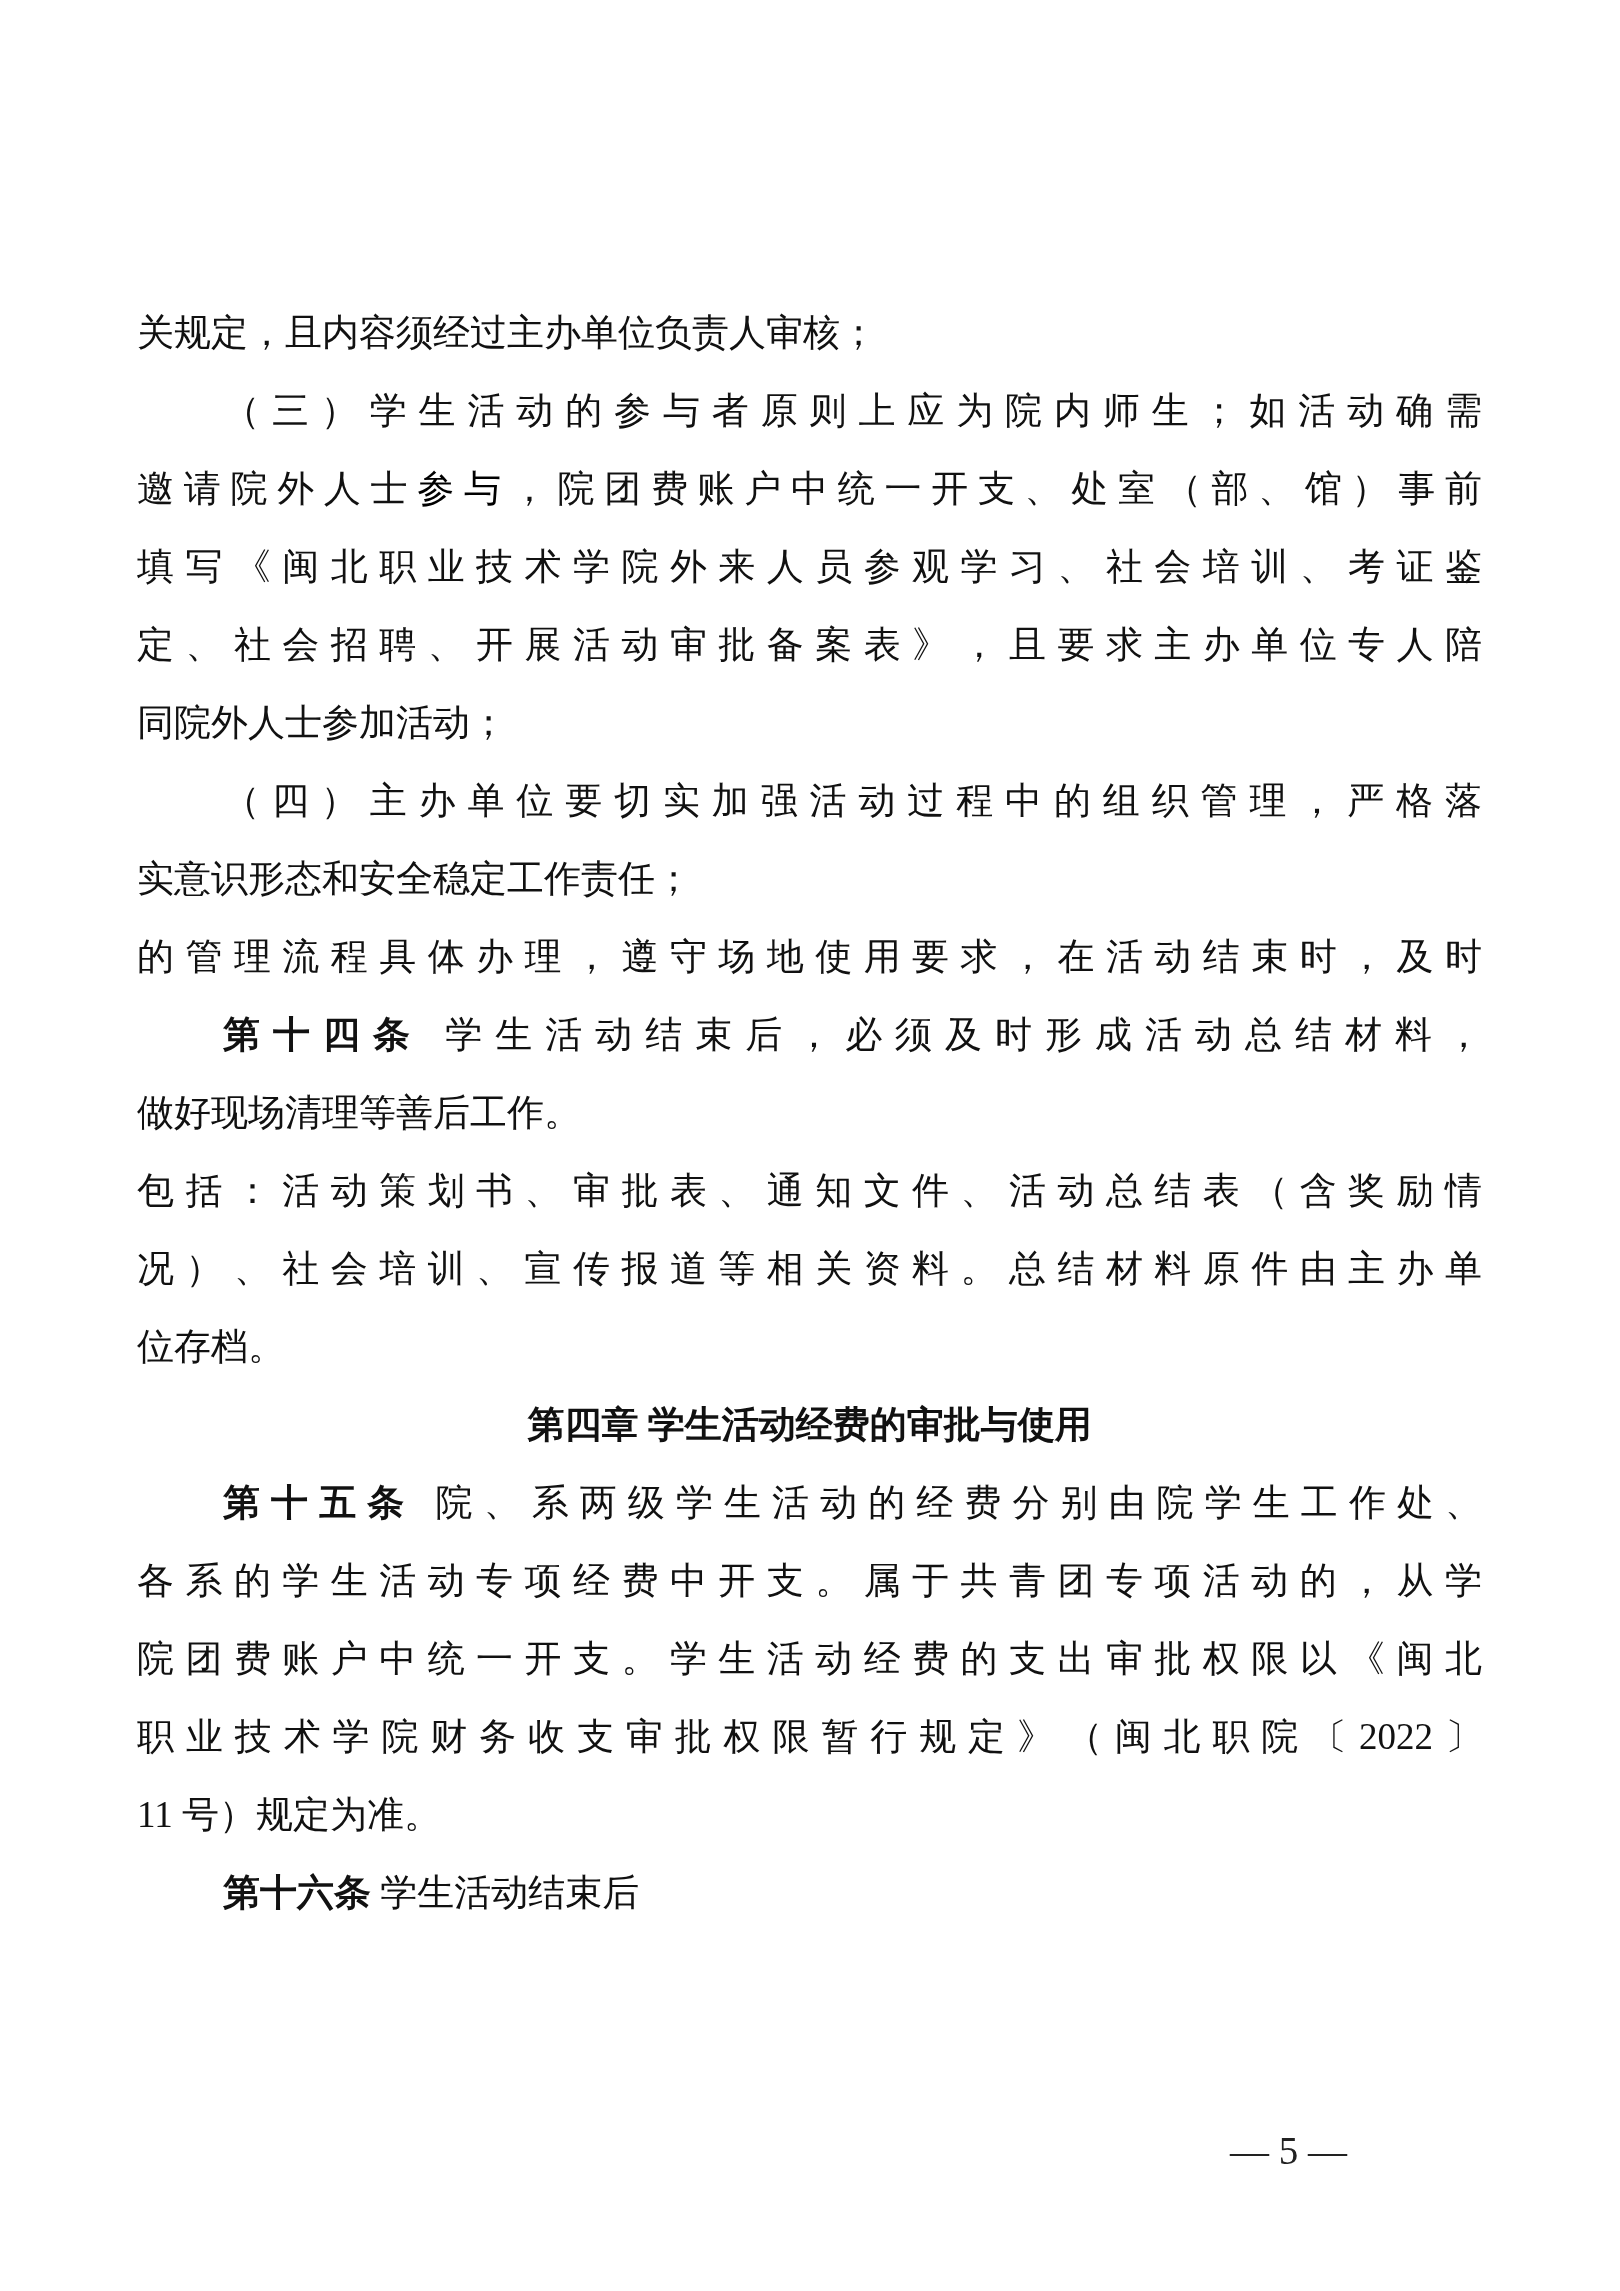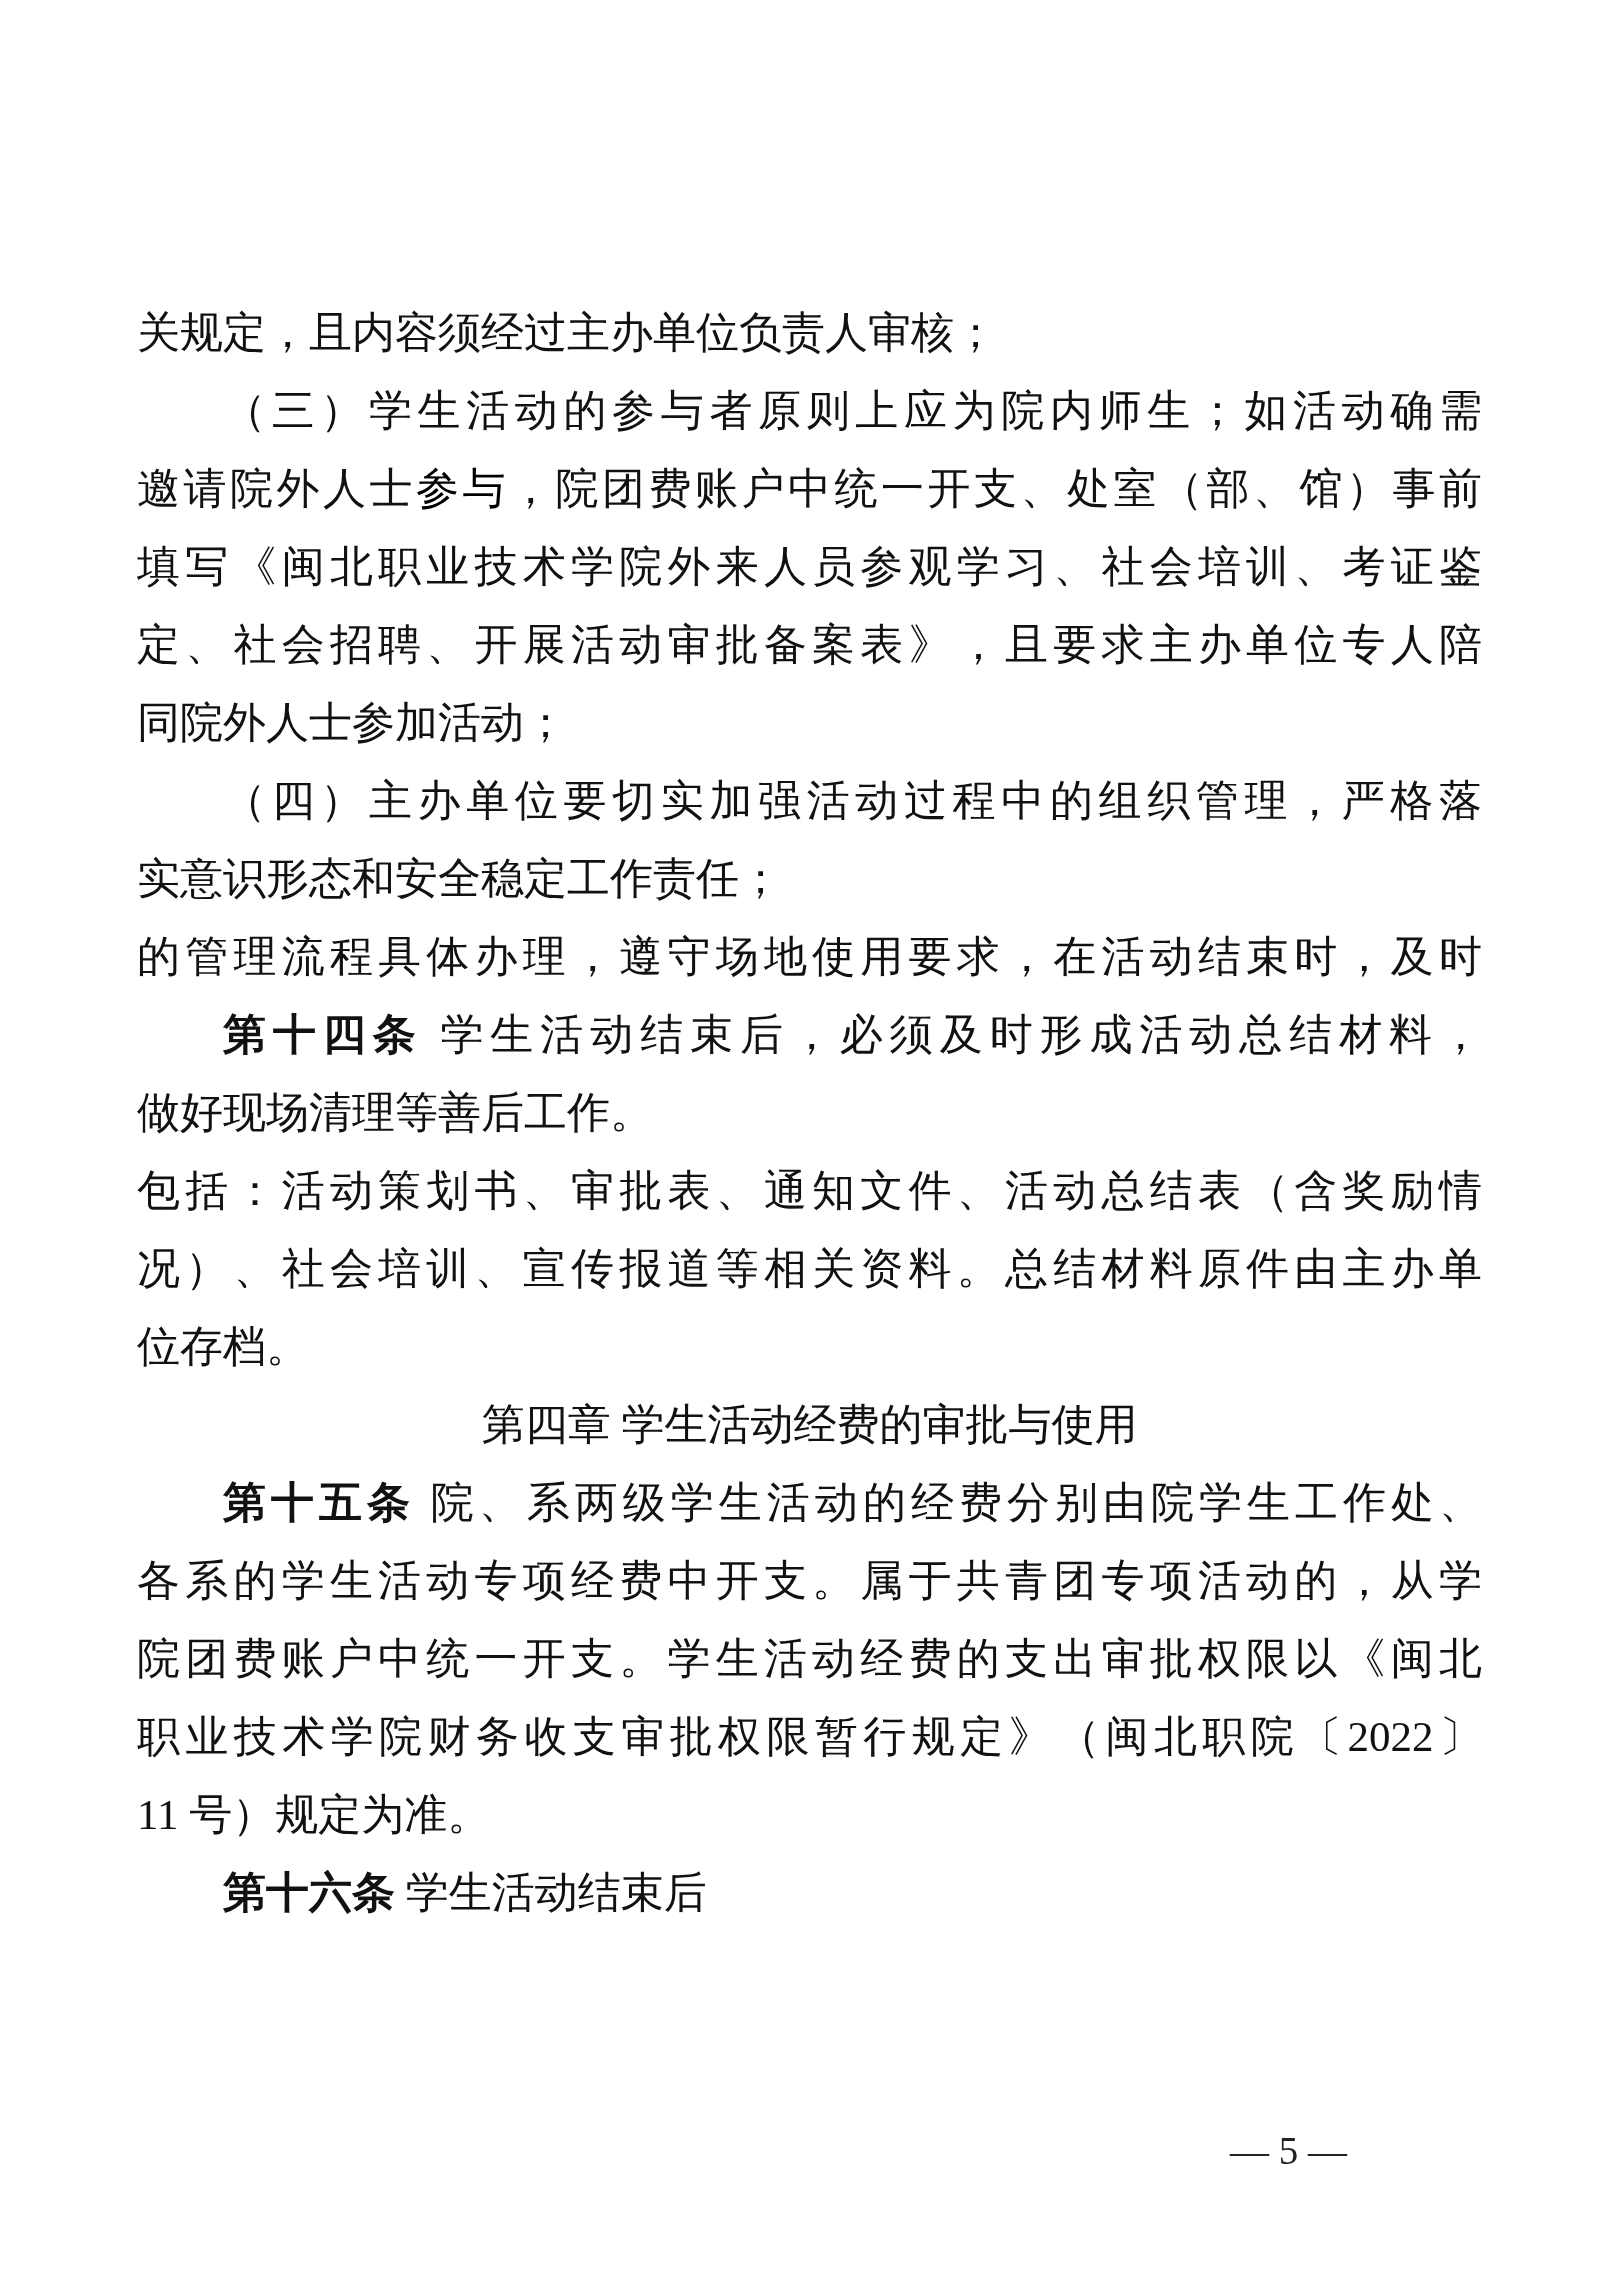--- a/index.html
+++ b/index.html
@@ -10,40 +10,40 @@
     background: #ffffff;
     font-family: "Liberation Serif", "DejaVu Serif", serif;
     color: #111111;
     overflow: hidden;
   }
   .doc-body {
     position: absolute;
     left: 137px;
     top: 294px;
     width: 1345px;
-    font-size: 43px;
+    font-size: 37px;
   }
   .line {
     height: 78px;
     line-height: 78px;
     white-space: nowrap;
     text-align: left;
   }
   .line.fill {
     white-space: normal;
     text-align: justify;
     text-align-last: justify;
     text-justify: inter-character;
   }
   .indent { text-indent: 86px; }
   .bold { font-weight: bold; text-align: right; }
   .heading {
     text-align: left;
     text-align-last: center;
-    font-weight: normal;
+    font-weight: bold;
     text-indent: 0;
   }
   .link {
     color: #000000;
     text-decoration: none;
     cursor: pointer;
   }
   .page-number {
     position: absolute;
     top: 2119px;

